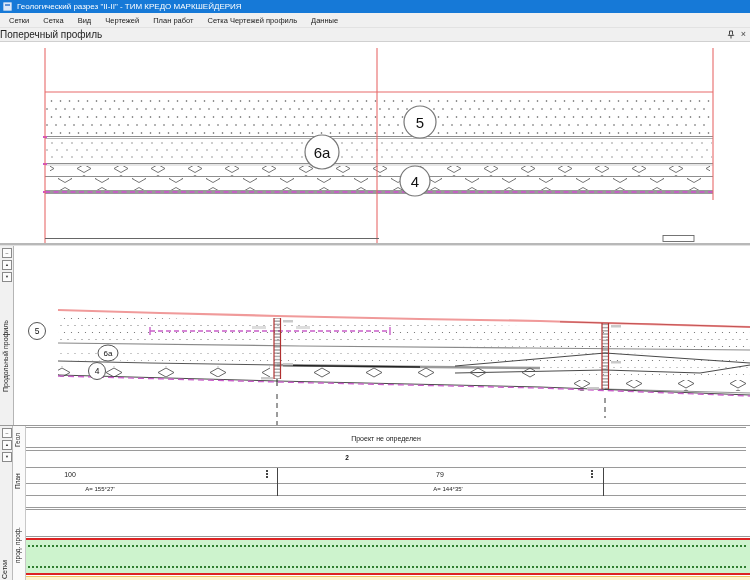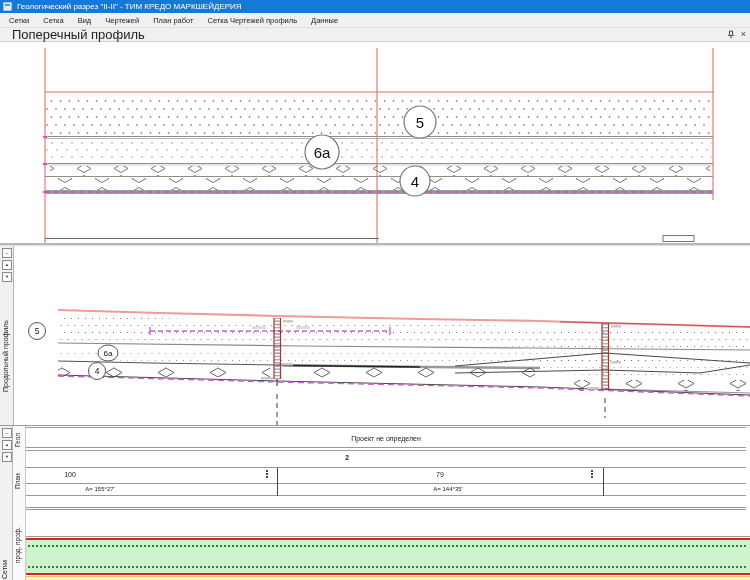--- a/index.html
+++ b/index.html
@@ -16,21 +16,21 @@
   .title-text { color:#ffffff; font-size:8px; margin-left:5px; white-space:nowrap; }
 
   
   .menubar { position:absolute; left:0; top:13px; width:750px; height:15px; background:#f0f0f0;
              border-bottom:1px solid #e2e2e2; display:flex; align-items:center; padding-left:2px; }
   .menubar span { font-size:7.5px; color:#1a1a1a; padding:0 7px; cursor:default; }
 
   
   .panelheader { position:absolute; left:0; top:28px; width:750px; height:14px; background:#f0f0f0;
                  border-bottom:1px solid #d0d0d0; display:flex; align-items:center; }
-  .panelheader .ph-title { font-size:13px; color:#222; margin-left:12px; flex:1; }
+  .panelheader .ph-title { font-size:10px; color:#222; margin-left:0; flex:1; }
   .ph-icons { display:flex; align-items:center; gap:6px; margin-right:4px; }
   .close-glyph { font-size:9px; color:#444; line-height:9px; }
 
   
   .top-panel { position:absolute; left:0; top:42px; width:750px; height:201px; background:#ffffff; }
 
   
   .sep-a { position:absolute; left:0; top:243px; width:750px; height:2px; background:#b8b8b8; }
 
   

